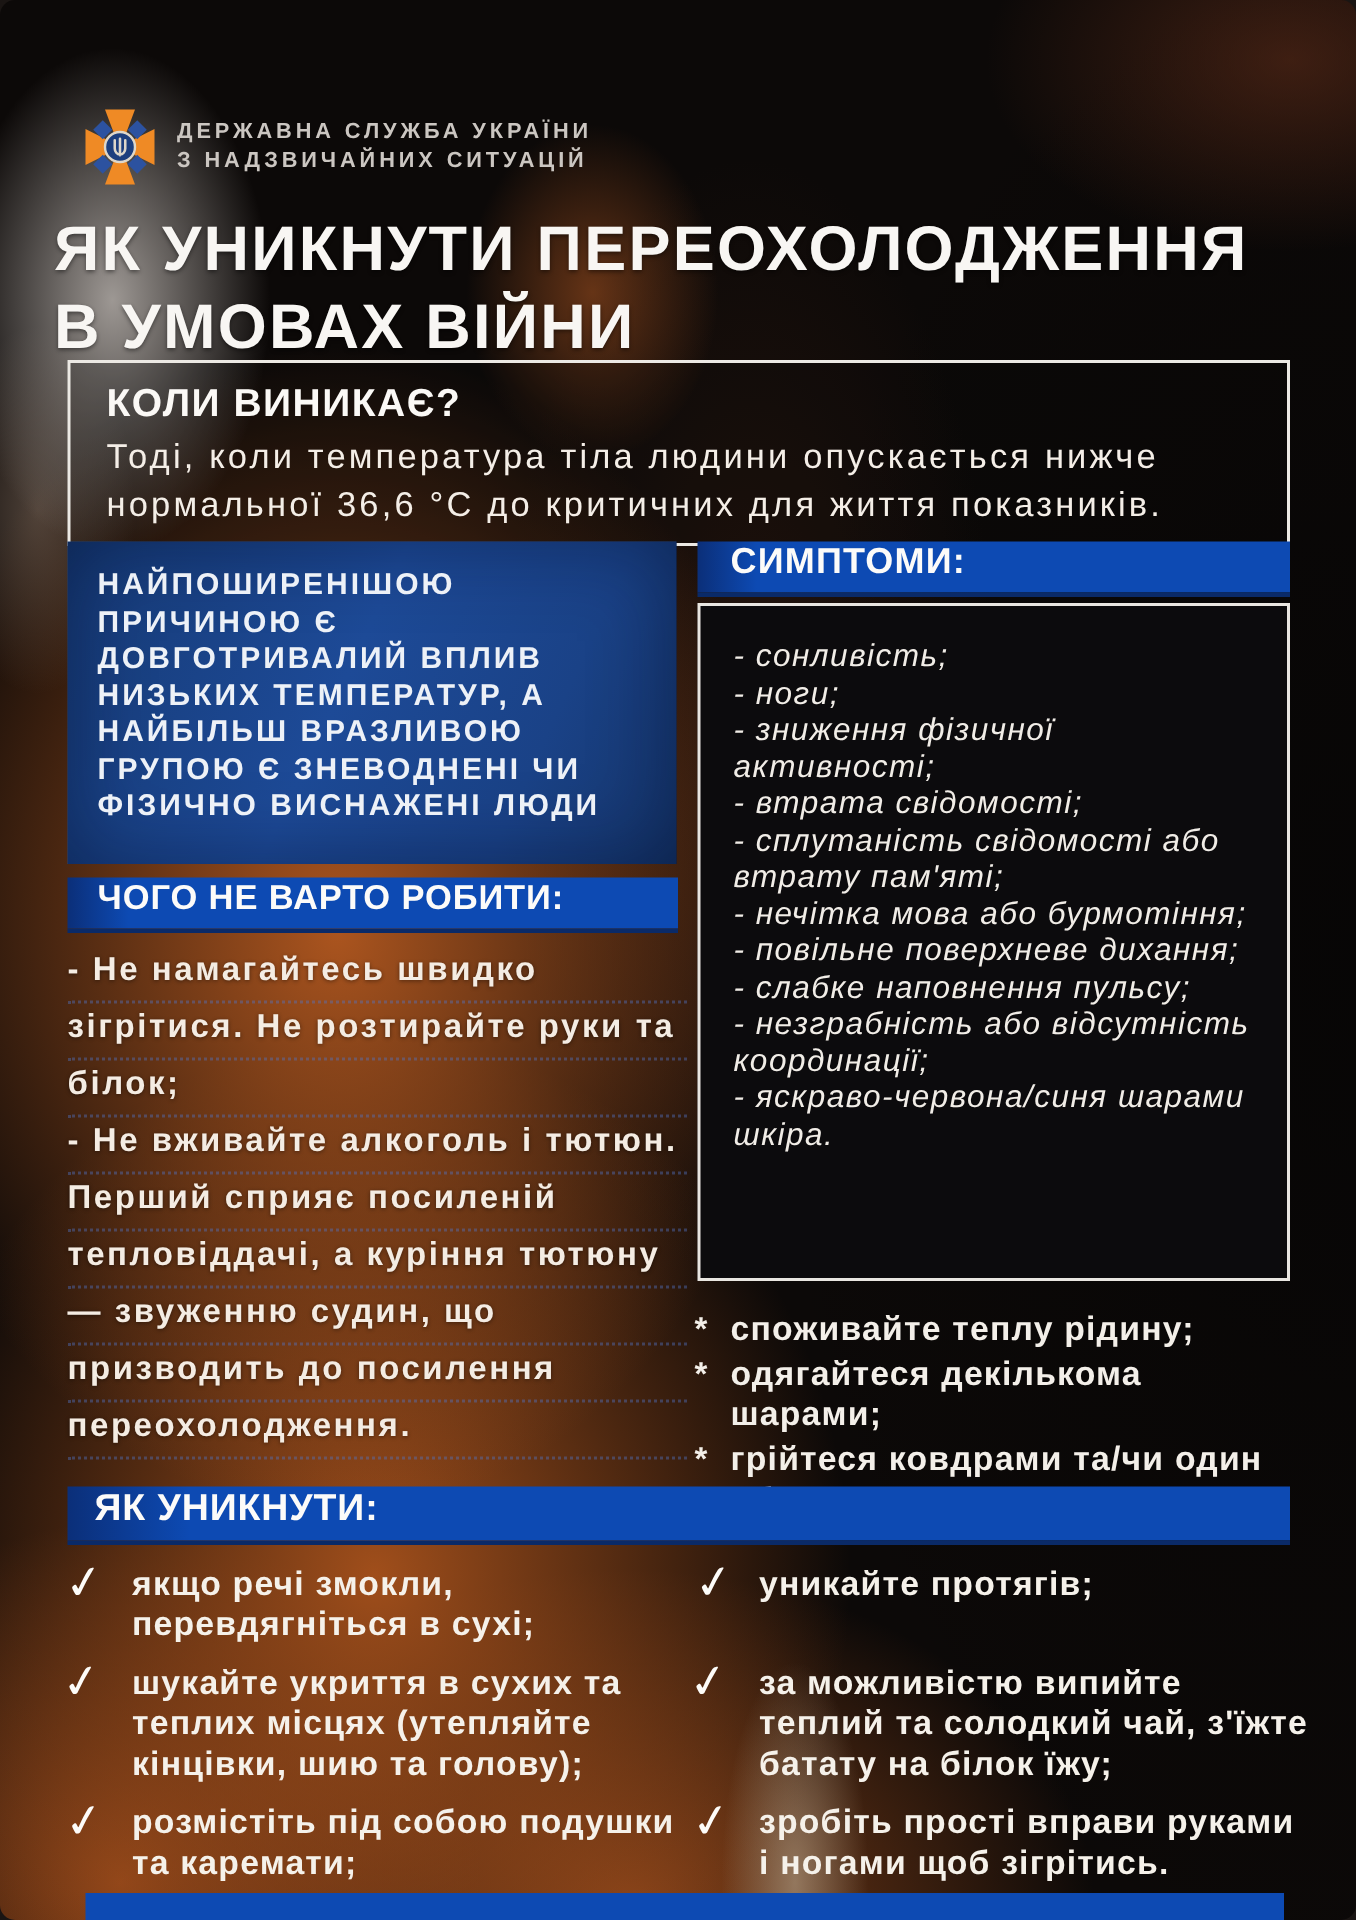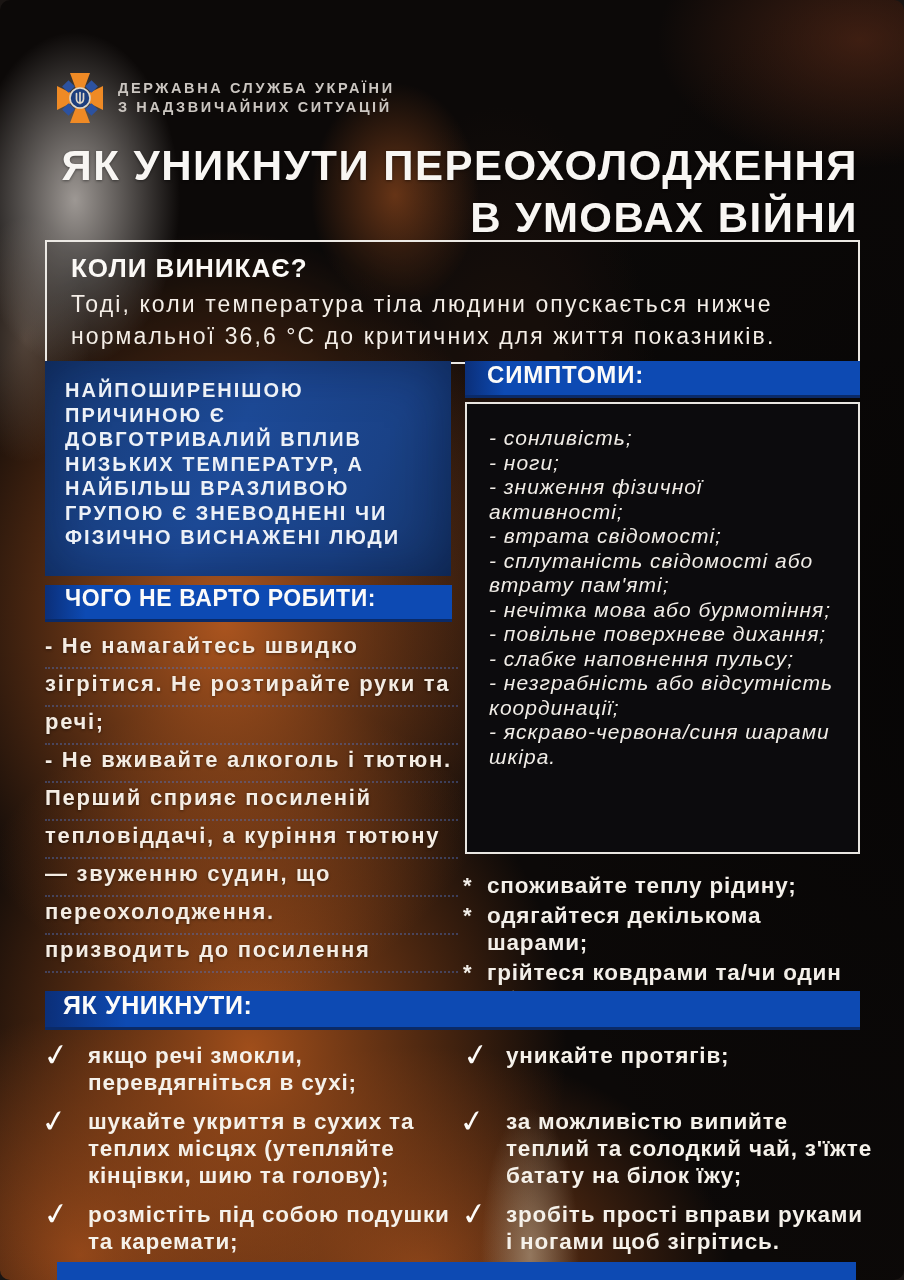--- a/index.html
+++ b/index.html
@@ -24,21 +24,21 @@
   }
   .poster *{box-sizing:border-box;}
   .abs{position:absolute;}
   .txtshadow{text-shadow:0 1px 3px rgba(0,0,0,0.45);}
 
   
   .brand{left:56px;top:72px;display:flex;align-items:center;gap:14px;}
   .agency{color:#cbc6c1;font-size:14.5px;font-weight:700;letter-spacing:2.6px;line-height:19px;}
 
   
-  .title{right:46px;top:140px;width:822px;text-align:right;color:#f8f6f3;
+  .title{right:46px;top:140px;width:822px;text-align:left;color:#f8f6f3;
          font-size:42px;font-weight:700;letter-spacing:1.5px;line-height:52px;}
 
   
   .when-box{left:45px;top:240px;width:815px;border:2px solid #ece9e4;
             background:rgba(12,9,8,0.20);padding:10px 24px 10px;}
   .when-heading{font-size:26px;font-weight:700;letter-spacing:1px;color:#fbf9f6;
                 line-height:32px;margin-bottom:4px;}
   .when-body{font-size:23px;letter-spacing:2.1px;line-height:32px;color:#f4eee7;font-weight:500;}
 
   
@@ -143,27 +143,27 @@
     <div class="symptom-item">- незграбність або відсутність координації;</div>
     <div class="symptom-item">- яскраво-червона/синя шарами шкіра.</div>
   </section>
 
   <div class="abs bar dont-bar">
     <span>ЧОГО НЕ ВАРТО РОБИТИ:</span>
   </div>
   <section class="abs dont-text txtshadow">
     <div class="dont-line">- Не намагайтесь швидко</div>
     <div class="dont-line">зігрітися. Не розтирайте руки та</div>
-    <div class="dont-line">речі;</div>
+    <div class="dont-line">білок;</div>
     <div class="dont-line">- Не вживайте алкоголь і тютюн.</div>
     <div class="dont-line">Перший сприяє посиленій</div>
     <div class="dont-line">тепловіддачі, а куріння тютюну</div>
     <div class="dont-line">— звуженню судин, що</div>
+    <div class="dont-line">призводить до посилення</div>
     <div class="dont-line">переохолодження.</div>
-    <div class="dont-line">призводить до посилення</div>
   </section>
 
   <section class="abs warm-tips">
     <div class="tip">
       <span class="tip-bullet">*</span>
       <span>споживайте теплу рідину;</span>
     </div>
     <div class="tip">
       <span class="tip-bullet">*</span>
       <span>одягайтеся декількома шарами;</span>

